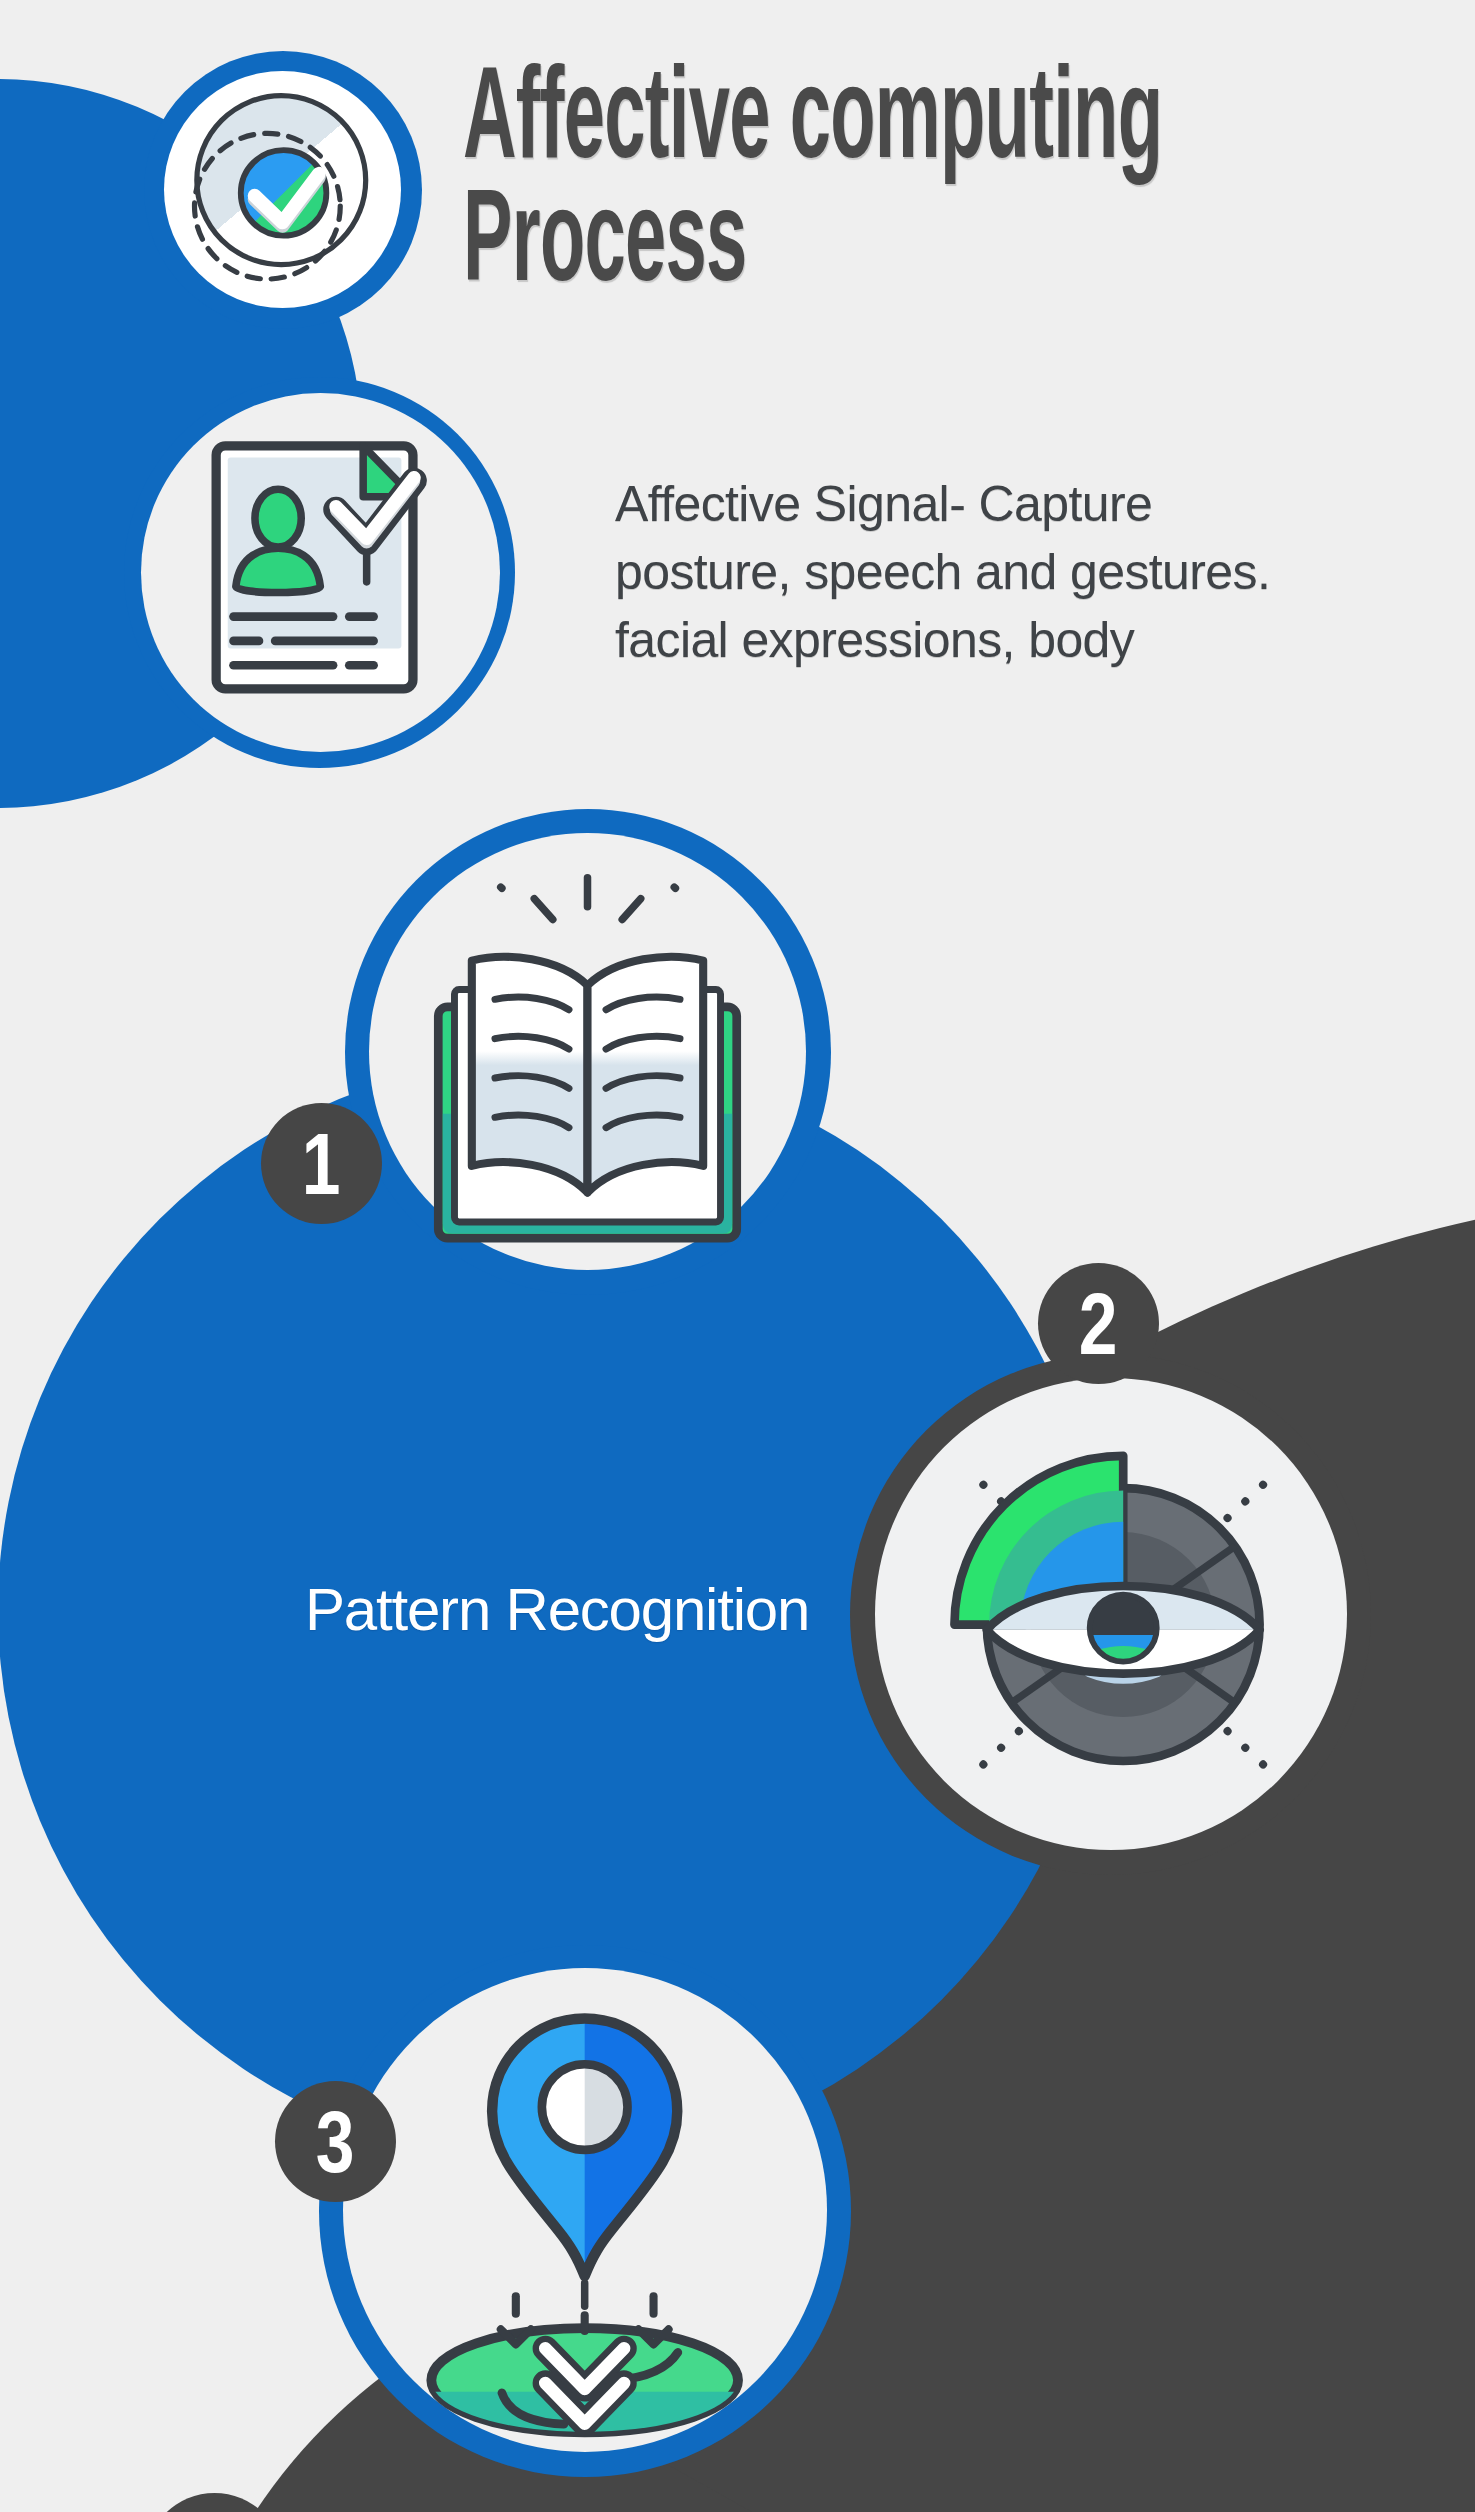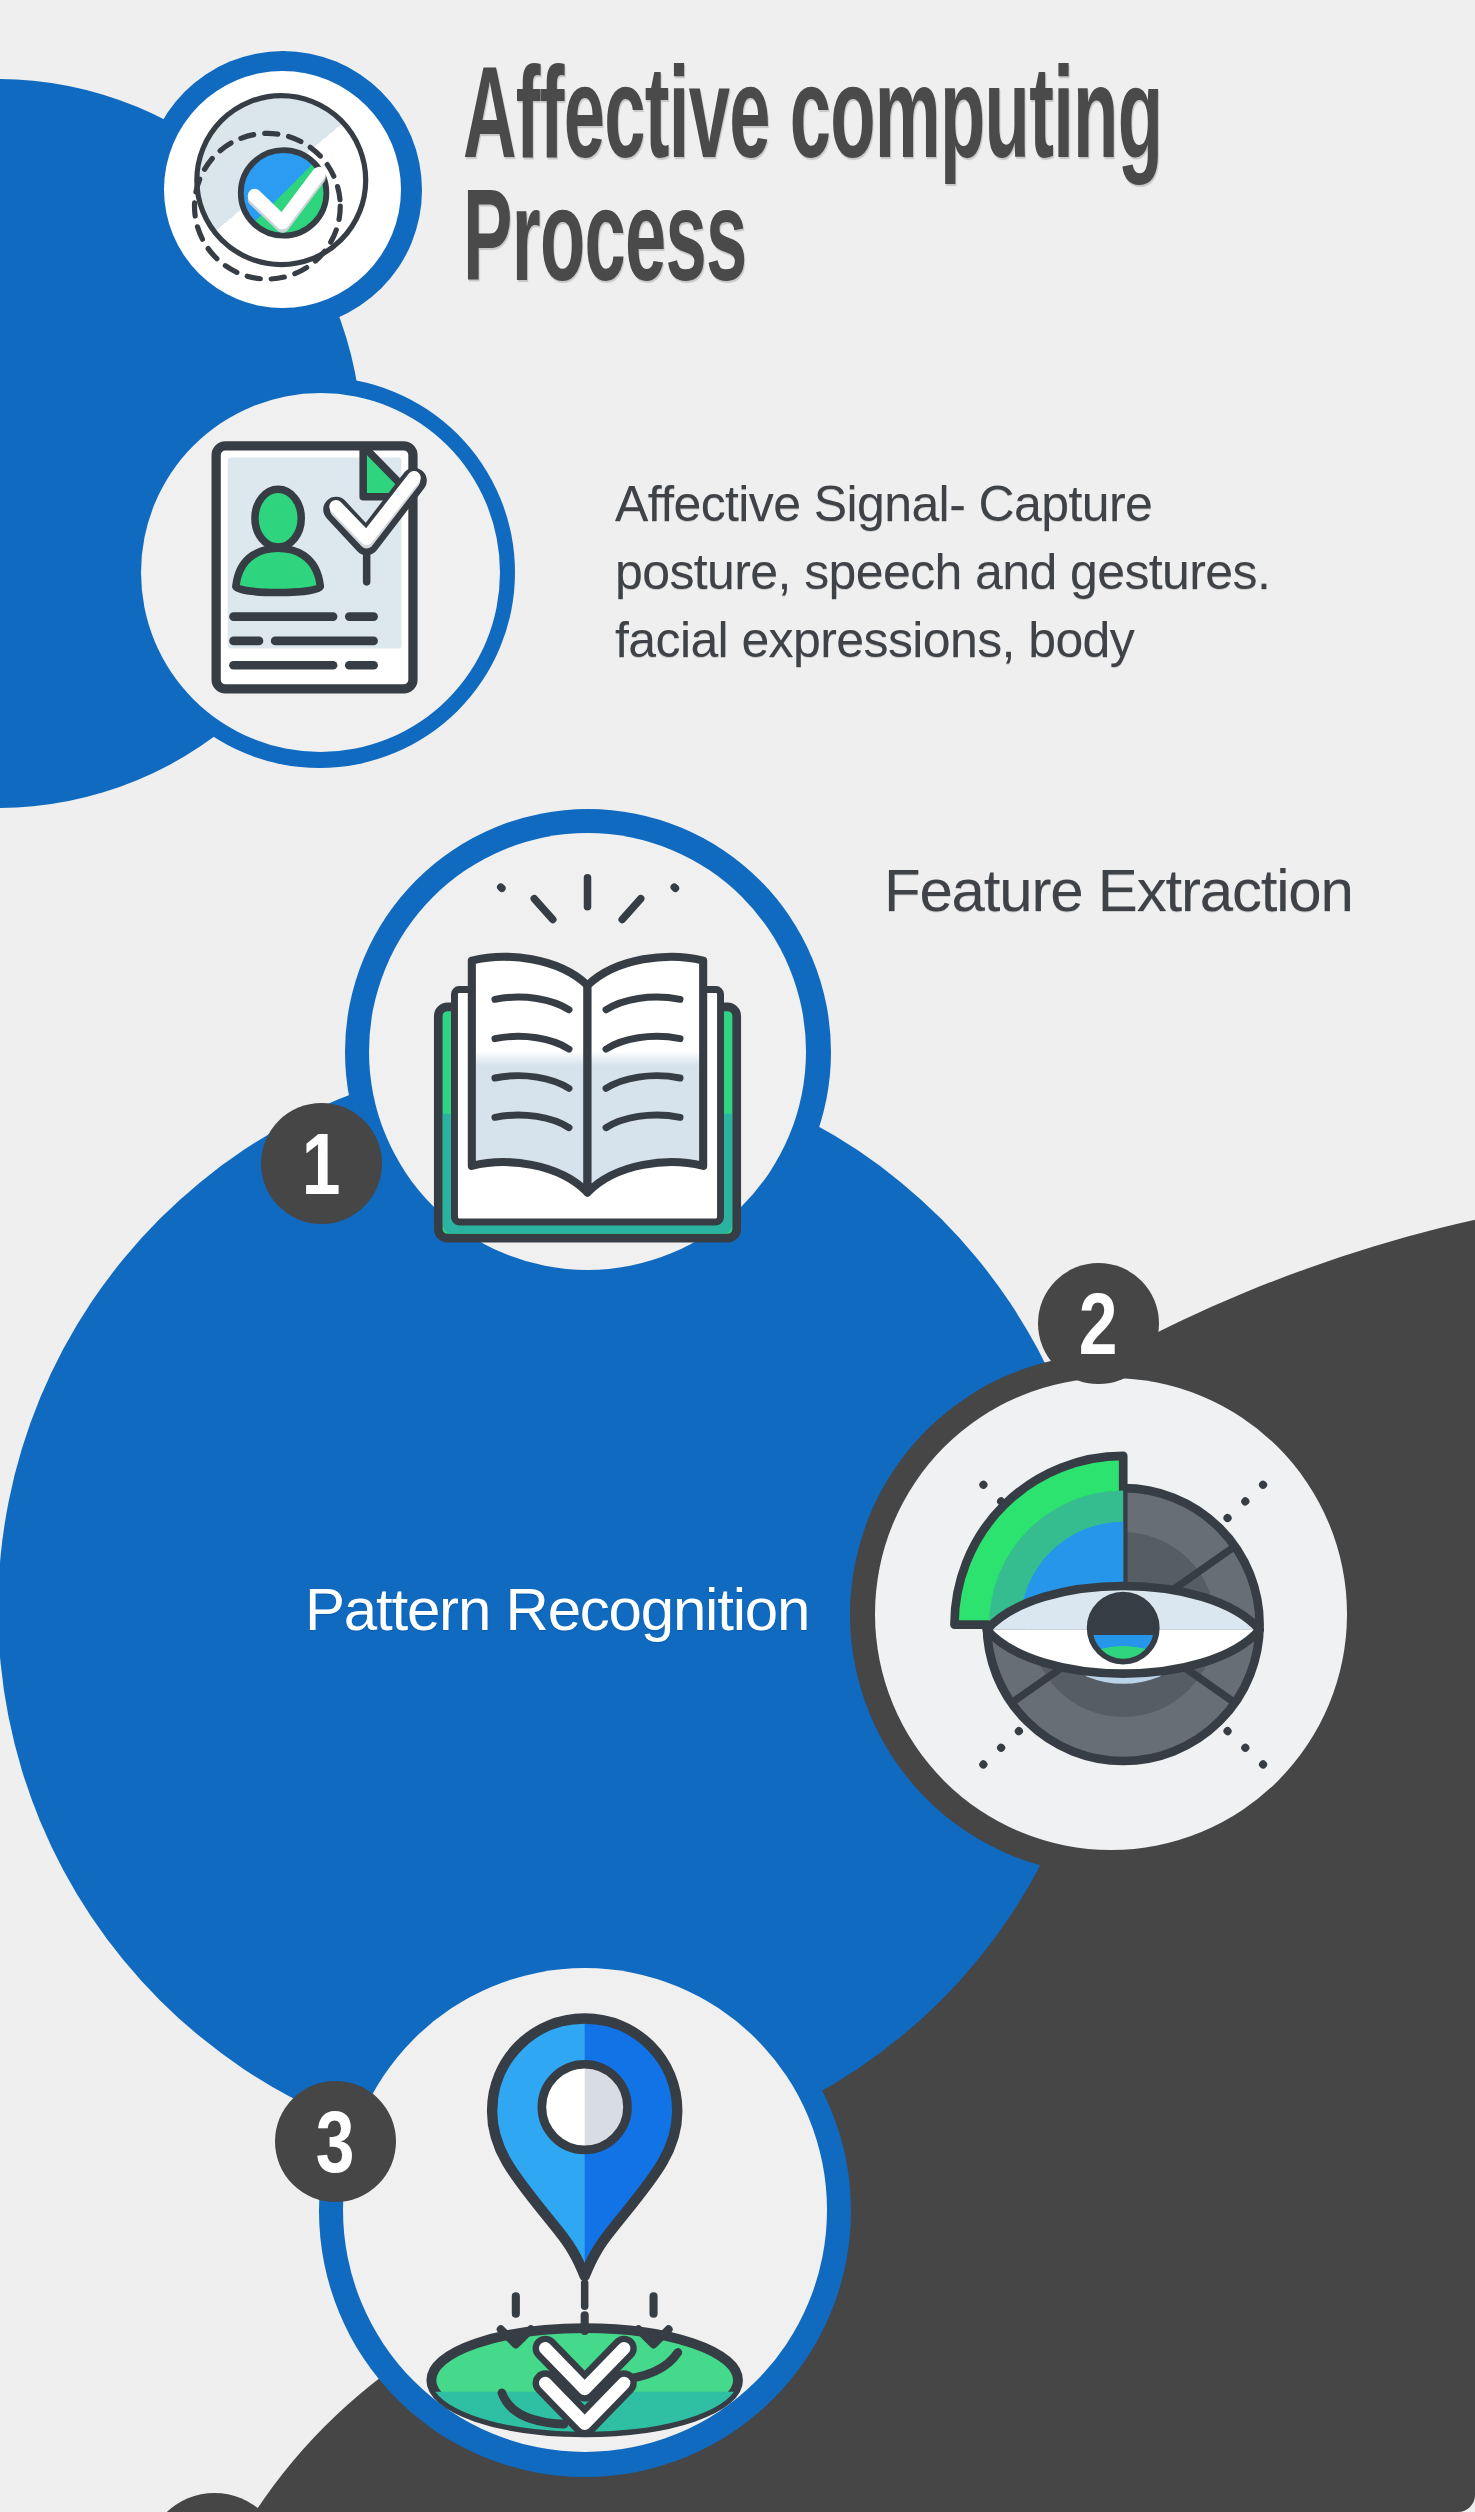--- a/index.html
+++ b/index.html
@@ -1,17 +1,17 @@
 <!DOCTYPE html>
 <html style="font-size:9.3px"><head>
 <meta charset="utf-8">
 <style>
   html,body{margin:0;padding:0;background:#efefef;}
   #stage{position:relative;width:1475px;height:2512px;overflow:hidden;background:#efefef;
-         font-family:"Liberation Sans",sans-serif;border-radius:17px;}
+         font-family:"Liberation Sans",sans-serif;}
   .c{position:absolute;border-radius:50%;}
   .abs{position:absolute;}
   .blue{background:#0f6ac0;}
   .dark{background:#464646;}
   .lightfill{background:#f0f0f0;}
   .badge{position:absolute;width:121px;height:121px;border-radius:50%;background:#464646;
          display:flex;align-items:center;justify-content:center;}
   .badge span{color:#ffffff;font-size:87px;font-weight:700;transform:scaleX(.8);}
   .title-line{position:absolute;left:463px;color:#4a4a4a;font-size:130px;font-weight:700;
               line-height:1;white-space:nowrap;transform:scaleX(.57);transform-origin:left top;
@@ -116,21 +116,20 @@
       <path d="M 190 340 C 240 330 290 340 318 358"></path>
       <path d="M 190 408 C 240 398 290 408 318 426"></path>
       <path d="M 190 476 C 240 466 290 476 318 494"></path>
       <path d="M 510 272 C 460 262 410 272 382 290"></path>
       <path d="M 510 340 C 460 330 410 340 382 358"></path>
       <path d="M 510 408 C 460 398 410 408 382 426"></path>
       <path d="M 510 476 C 460 466 410 476 382 494"></path>
     </g>
   </svg>
 
-  <div class="label" style="left:884px;top:856px;">Feature Extraction</div>
 
   <div class="c dark" style="left:850px;top:1354px;width:521px;height:521px;"></div>
   <div class="c" style="left:875px;top:1378px;width:472px;height:472px;background:#f0f1f2;"></div>
   <svg class="abs" style="left:914px;top:1420px;" width="393" height="393" viewBox="0 0 680 680">
     <g stroke="#373d44" stroke-width="14" stroke-linecap="round" stroke-dasharray="0.1 42" fill="none">
       <path d="M 120 112 L 232 217"></path>
         <path d="M 604 112 L 492 217"></path>
       <path d="M 120 596 L 232 491"></path>
         <path d="M 604 596 L 492 491"></path>
     </g>

